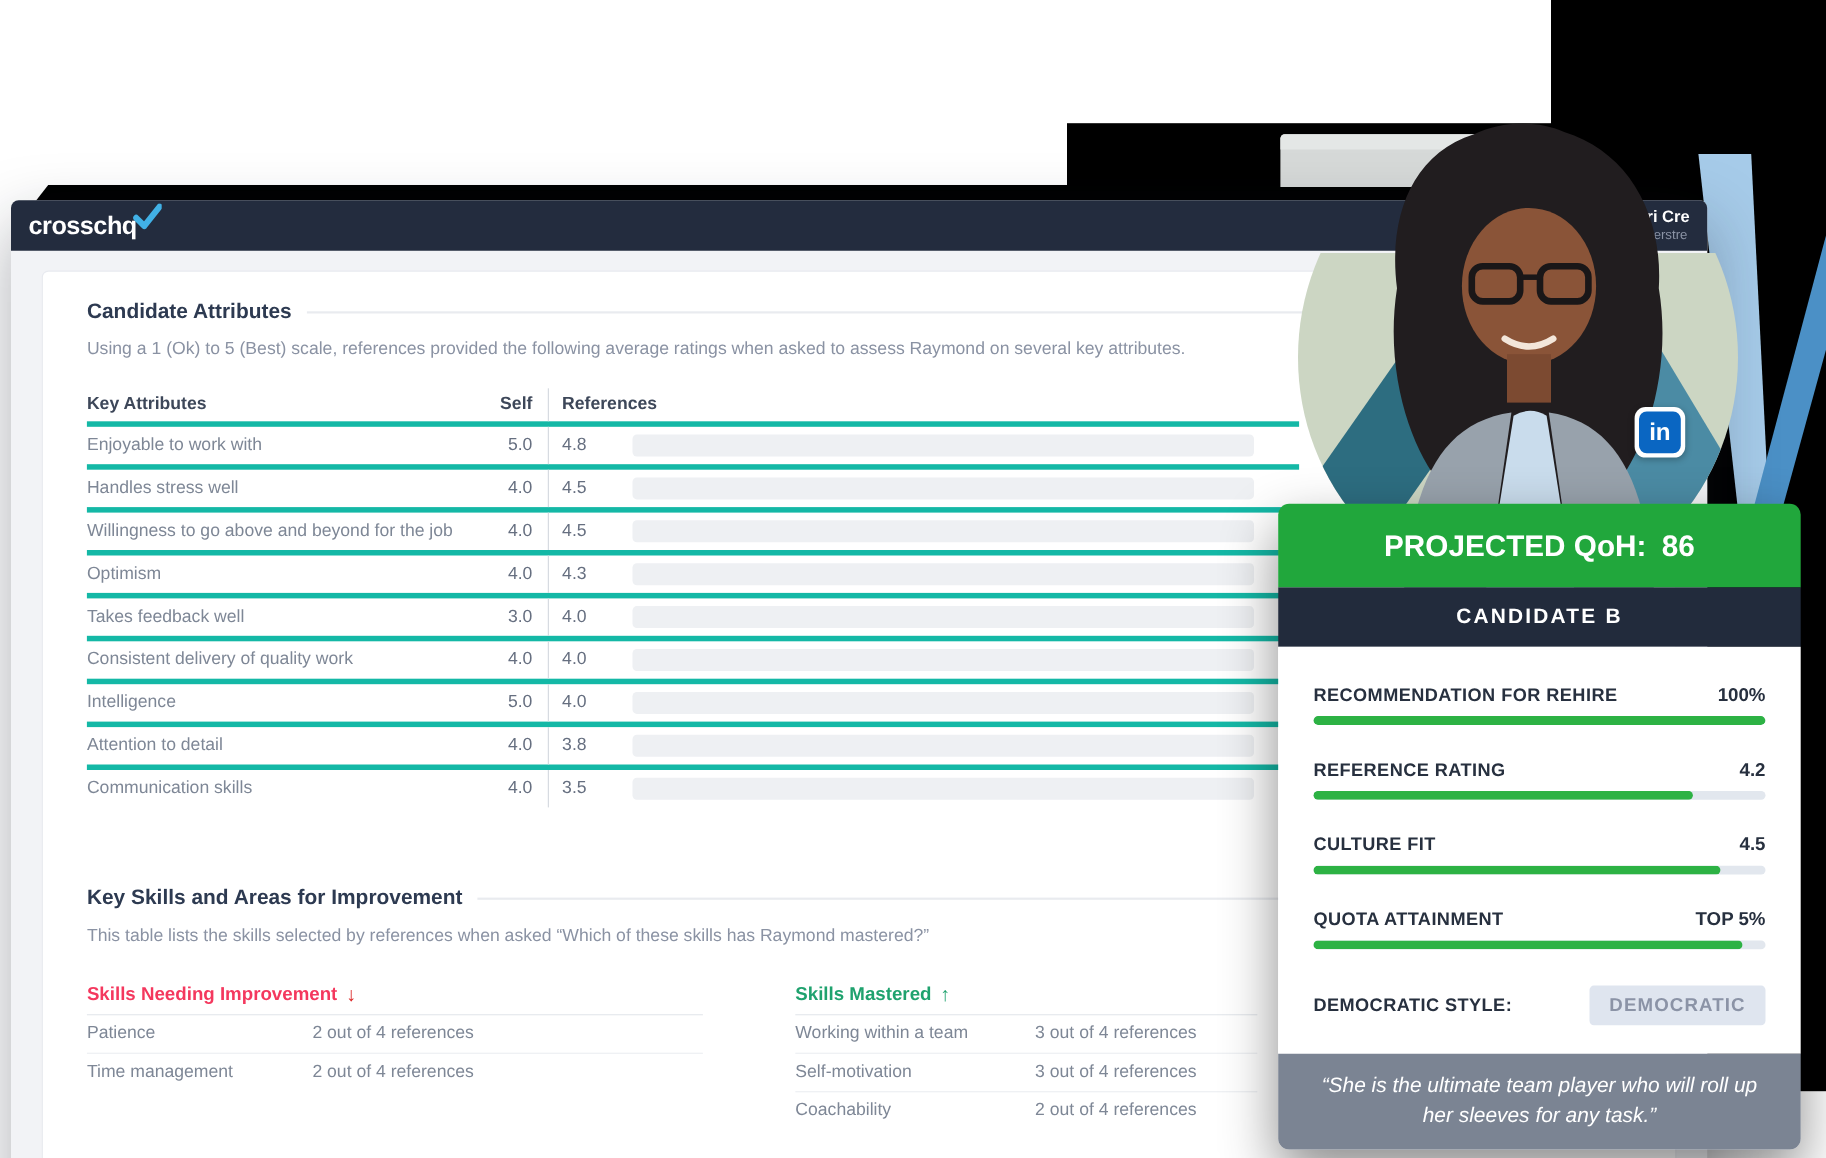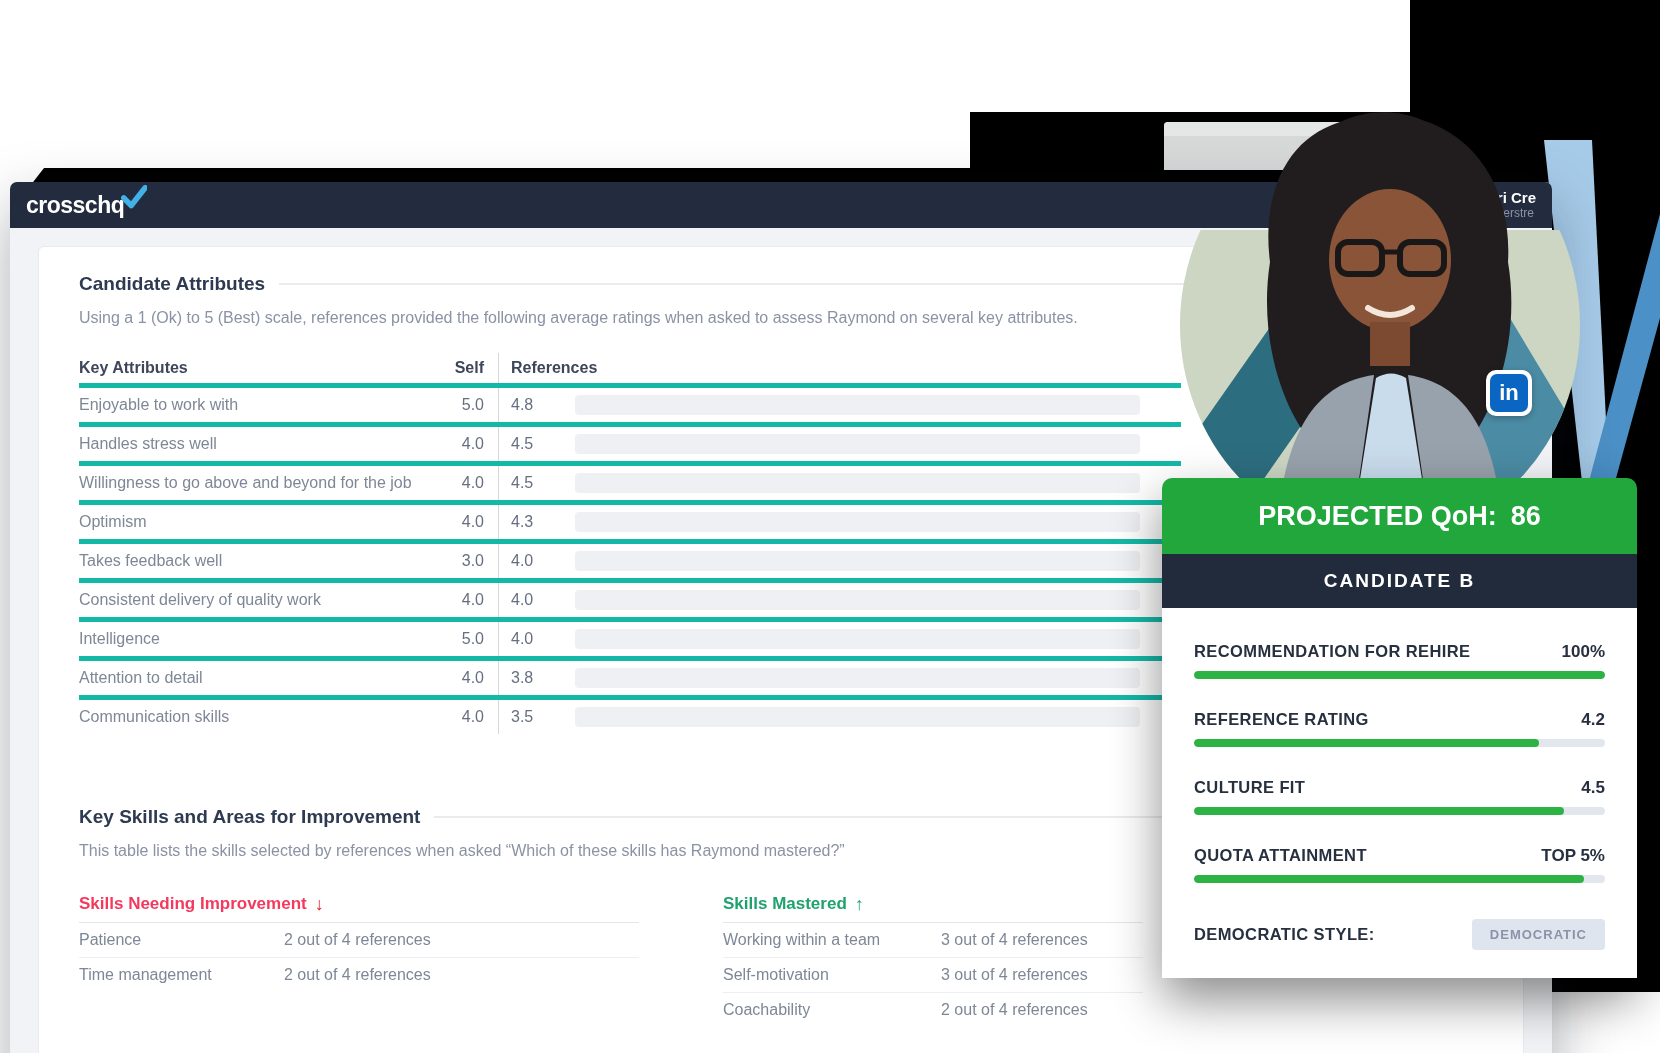--- a/index.html
+++ b/index.html
@@ -85,36 +85,36 @@
   #arm-left{left:55px;top:135px;width:82px;height:290px;transform:rotate(35deg);}
   #arm-right{left:252px;top:70px;width:98px;height:370px;transform:rotate(-31deg);background:#4b8ba4;}
   .woman{position:absolute;left:1190px;top:112px;z-index:5;}
   .linkedin{position:absolute;left:1486px;top:370px;width:46px;height:46px;background:#fff;border-radius:10px;
             display:flex;align-items:center;justify-content:center;z-index:6;cursor:pointer;
             box-shadow:0 2px 6px rgba(0,0,0,.25);}
   .linkedin .in-box{width:38px;height:38px;background:#0a66c2;border-radius:7px;color:#fff;
             font-weight:700;font-size:22px;display:flex;align-items:center;justify-content:center;}
 
   
-  .qcard{position:absolute;left:1162px;top:478px;width:475px;z-index:7;
+  .qcard{position:absolute;left:1162px;top:458px;width:475px;z-index:7;
          box-shadow:0 22px 50px rgba(0,0,0,.45);border-radius:10px;}
   .q-head{height:76px;background:#21a73c;border-radius:10px 10px 0 0;color:#fff;
           display:flex;align-items:center;justify-content:center;font-size:27px;font-weight:700;}
   .q-head .score{margin-left:14px;}
   .q-cand{height:54px;background:#222b3c;color:#fff;display:flex;align-items:center;justify-content:center;
           font-size:19px;font-weight:700;letter-spacing:2px;}
   .q-body{background:#fff;padding:34px 32px 24px;}
   .stat{margin-bottom:31px;}
   .stat-top{display:flex;justify-content:space-between;align-items:baseline;}
   .stat-label{font-size:16.5px;font-weight:700;color:#27303f;letter-spacing:.4px;}
   .stat-value{font-size:17px;font-weight:700;color:#27303f;}
   .stat-bar{height:8px;background:#e2e7ee;border-radius:4px;margin-top:9px;overflow:hidden;}
   .stat-fill{height:100%;background:#2db244;border-radius:4px;}
   .lead-row{display:flex;justify-content:space-between;align-items:center;height:40px;}
-  .lead-pill{background:#dfe5ef;color:#8b93a6;font-size:13px;font-weight:700;letter-spacing:1px;
+  .lead-pill{background:#dfe5ef;color:#8b93a6;font-size:17px;font-weight:700;letter-spacing:1px;
              padding:8px 18px;border-radius:4px;}
   .q-foot{background:#7b8493;border-radius:0 0 10px 10px;padding:17px 34px;color:#fff;
           font-size:19px;font-style:italic;line-height:1.4;text-align:center;}
 </style>
 </head>
 <body>
 
 <div class="stage">
 
   <div class="bk" id="bk-top-right"></div>
@@ -393,15 +393,16 @@
             <div class="stat-bar">
               <div class="stat-fill" style="width: 95%;"></div>
             </div>
           </div>
         </div>
       <div class="lead-row">
         <span class="stat-label">DEMOCRATIC STYLE:</span>
         <span class="lead-pill">DEMOCRATIC</span>
       </div>
     </div>
+    <div class="q-foot">“She is the ultimate team player who will roll up her sleeves for any task.”</div>
   </div>
 
 </div>
 
 </body></html>

